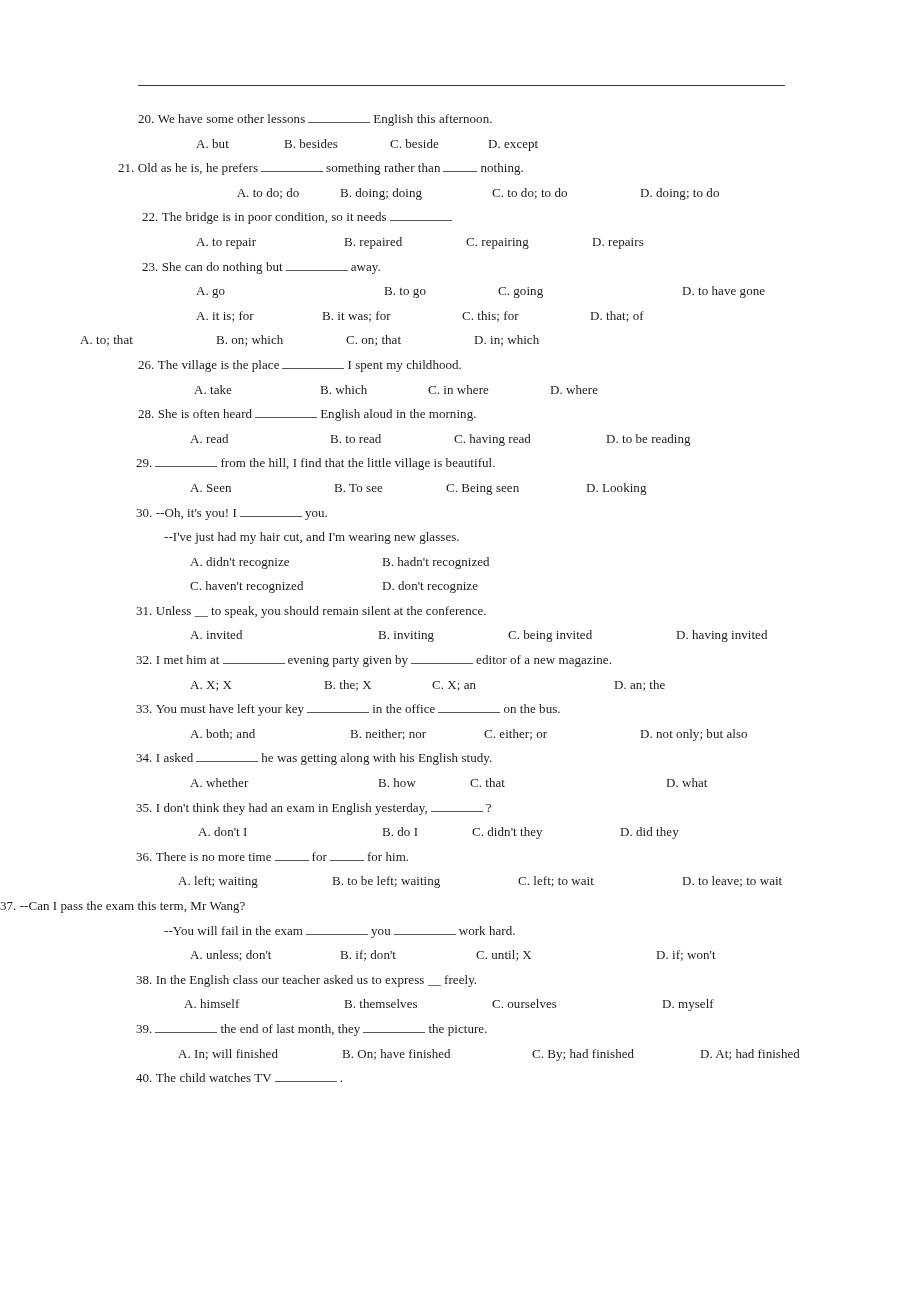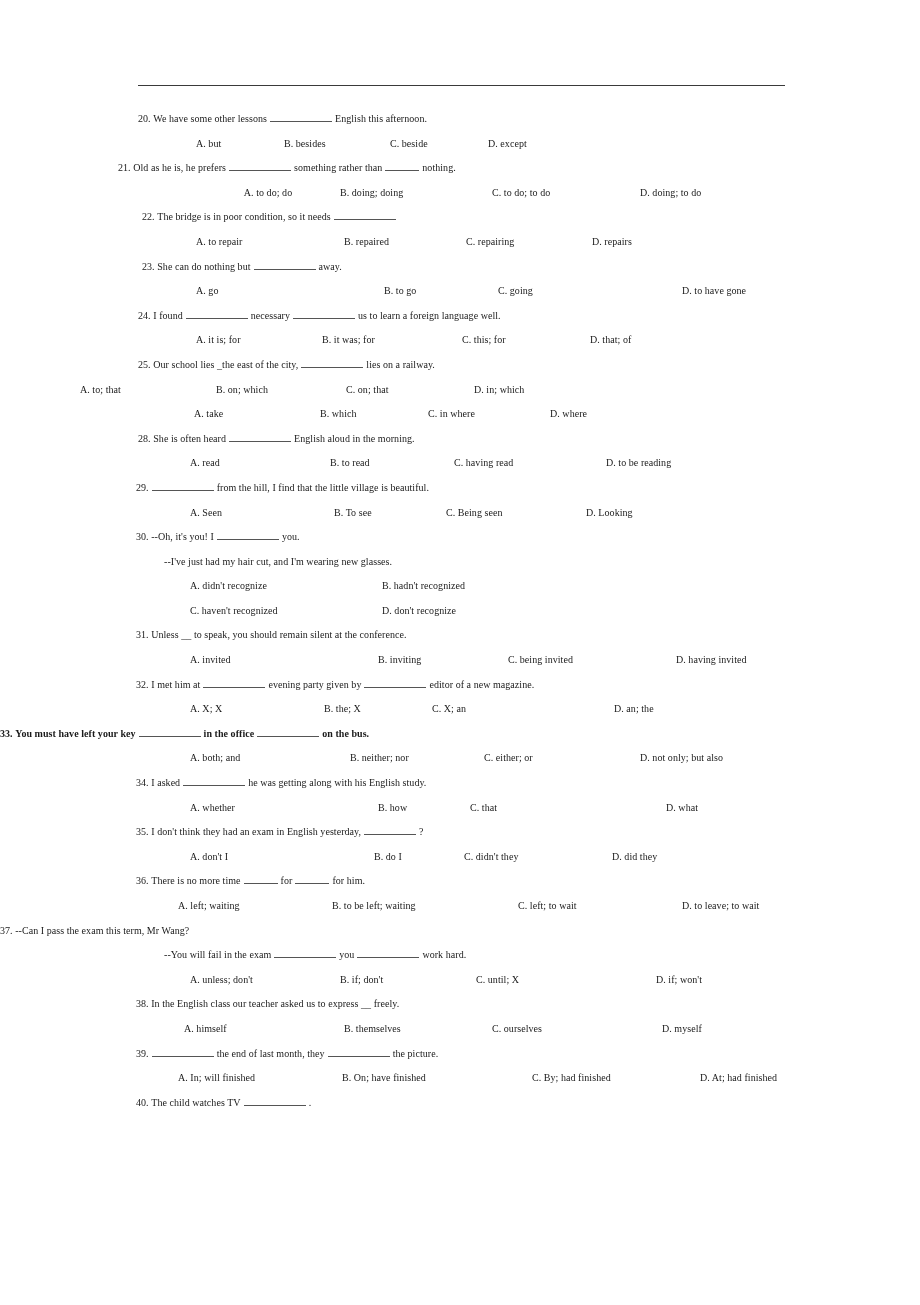--- a/index.html
+++ b/index.html
@@ -33,21 +33,21 @@
     position: absolute;
     left: 0;
     top: 107px;
     width: 920px;
   }
   .qblock { }
   .line {
     position: relative;
     height: 24.6px;
     line-height: 24.6px;
-    font-size: 10px;
+    font-size: 13px;
     white-space: nowrap;
     letter-spacing: 0.05px;
   }
   .qline { }
   .optline { }
   .seg {
     display: inline-block;
     vertical-align: baseline;
   }
   
@@ -89,30 +89,29 @@
       <div class="line qline" style="padding-left:142px;"><span class="seg">22.</span> <span class="seg">The bridge is in poor condition, so it needs</span><span class="blank bk-lg"></span></div>
       <div class="line optline" style="padding-left:196px;"><span class="opt" style="width:148px;">A. to repair</span><span class="opt" style="width:122px;">B. repaired</span><span class="opt" style="width:126px;">C. repairing</span><span class="opt">D. repairs</span></div>
     </div>
 
     <div class="qblock">
       <div class="line qline" style="padding-left:142px;"><span class="seg">23.</span> <span class="seg">She can do nothing but</span><span class="blank bk-lg"></span><span class="seg">away.</span></div>
       <div class="line optline" style="padding-left:196px;"><span class="opt" style="width:188px;">A. go</span><span class="opt" style="width:114px;">B. to go</span><span class="opt" style="width:184px;">C. going</span><span class="opt">D. to have gone</span></div>
     </div>
 
     <div class="qblock">
-      <div class="line qline" style="padding-left:138px;"><span class="seg">24.</span> <span class="seg">I found</span><span class="blank bk-lg"></span><span class="seg">necessary</span><span class="blank bk-lg"></span><span class="seg">us to learn a foreign language well.</span></div>
       <div class="line optline" style="padding-left:196px;"><span class="opt" style="width:126px;">A. it is; for</span><span class="opt" style="width:140px;">B. it was; for</span><span class="opt" style="width:128px;">C. this; for</span><span class="opt">D. that; of</span></div>
     </div>
 
     <div class="qblock">
-      <div class="line qline" style="padding-left:138px;"><span class="seg">25.</span> <span class="seg">Our school lies _the east of the city,</span><span class="blank bk-lg"></span><span class="seg">lies on a railway.</span></div>
       <div class="line optline" style="padding-left:80px;"><span class="opt" style="width:136px;">A. to; that</span><span class="opt" style="width:130px;">B. on; which</span><span class="opt" style="width:128px;">C. on; that</span><span class="opt">D. in; which</span></div>
     </div>
 
     <div class="qblock">
+      <div class="line qline" style="padding-left:138px;"><span class="seg">26.</span> <span class="seg">The village is the place</span><span class="blank bk-lg"></span><span class="seg">I spent my childhood.</span></div>
       <div class="line optline" style="padding-left:194px;"><span class="opt" style="width:126px;">A. take</span><span class="opt" style="width:108px;">B. which</span><span class="opt" style="width:122px;">C. in where</span><span class="opt">D. where</span></div>
     </div>
 
 
     <div class="qblock">
       <div class="line qline" style="padding-left:138px;"><span class="seg">28.</span> <span class="seg">She is often heard</span><span class="blank bk-lg"></span><span class="seg">English aloud in the morning.</span></div>
       <div class="line optline" style="padding-left:190px;"><span class="opt" style="width:140px;">A. read</span><span class="opt" style="width:124px;">B. to read</span><span class="opt" style="width:152px;">C. having read</span><span class="opt">D. to be reading</span></div>
     </div>
 
     <div class="qblock">
@@ -131,32 +130,32 @@
       <div class="line qline" style="padding-left:136px;"><span class="seg">31.</span> <span class="seg">Unless __ to speak, you should remain silent at the conference.</span></div>
       <div class="line optline" style="padding-left:190px;"><span class="opt" style="width:188px;">A. invited</span><span class="opt" style="width:130px;">B. inviting</span><span class="opt" style="width:168px;">C. being invited</span><span class="opt">D. having invited</span></div>
     </div>
 
     <div class="qblock">
       <div class="line qline" style="padding-left:136px;"><span class="seg">32.</span> <span class="seg">I met him at</span><span class="blank bk-lg"></span><span class="seg">evening party given by</span><span class="blank bk-lg"></span><span class="seg">editor of a new magazine.</span></div>
       <div class="line optline" style="padding-left:190px;"><span class="opt" style="width:134px;">A. X; X</span><span class="opt" style="width:108px;">B. the; X</span><span class="opt" style="width:182px;">C. X; an</span><span class="opt">D. an; the</span></div>
     </div>
 
     <div class="qblock">
-      <div class="line qline" style="font-weight:bold;"><span class="seg">33.</span> <span class="seg">You must have left your key</span><span class="blank bk-lg"></span><span class="seg">in the office</span><span class="blank bk-lg"></span><span class="seg">on the bus.</span></div>
+      <div class="line qline" style="padding-left:136px;"><span class="seg">33.</span> <span class="seg">You must have left your key</span><span class="blank bk-lg"></span><span class="seg">in the office</span><span class="blank bk-lg"></span><span class="seg">on the bus.</span></div>
       <div class="line optline" style="padding-left:190px;"><span class="opt" style="width:160px;">A. both; and</span><span class="opt" style="width:134px;">B. neither; nor</span><span class="opt" style="width:156px;">C. either; or</span><span class="opt">D. not only; but also</span></div>
     </div>
 
     <div class="qblock">
       <div class="line qline" style="padding-left:136px;"><span class="seg">34.</span> <span class="seg">I asked</span><span class="blank bk-lg"></span><span class="seg">he was getting along with his English study.</span></div>
       <div class="line optline" style="padding-left:190px;"><span class="opt" style="width:188px;">A. whether</span><span class="opt" style="width:92px;">B. how</span><span class="opt" style="width:196px;">C. that</span><span class="opt">D. what</span></div>
     </div>
 
     <div class="qblock">
       <div class="line qline" style="padding-left:136px;"><span class="seg">35.</span> <span class="seg">I don't think they had an exam in English yesterday,</span><span class="blank bk-md"></span><span class="seg">?</span></div>
-      <div class="line optline" style="padding-left:190px;"><span class="opt" style="width:184px;">A. don't I</span><span class="opt" style="width:90px;">B. do I</span><span class="opt" style="width:148px;">C. didn't they</span><span class="opt">D. did they</span></div>
+      <div class="line optline" style="padding-left:190px;margin-left:8px;"><span class="opt" style="width:184px;">A. don't I</span><span class="opt" style="width:90px;">B. do I</span><span class="opt" style="width:148px;">C. didn't they</span><span class="opt">D. did they</span></div>
     </div>
 
     <div class="qblock">
       <div class="line qline" style="padding-left:136px;"><span class="seg">36.</span> <span class="seg">There is no more time</span><span class="blank bk-sm"></span><span class="seg">for</span><span class="blank bk-sm"></span><span class="seg">for him.</span></div>
       <div class="line optline" style="padding-left:178px;"><span class="opt" style="width:154px;">A. left; waiting</span><span class="opt" style="width:186px;">B. to be left; waiting</span><span class="opt" style="width:164px;">C. left; to wait</span><span class="opt">D. to leave; to wait</span></div>
     </div>
 
     <div class="qblock">
       <div class="line qline" style=""><span class="seg">37.</span> <span class="seg">--Can I pass the exam this term, Mr Wang?</span></div>
       <div class="line qline" style="padding-left:164px;"><span class="seg">--You will fail in the exam</span><span class="blank bk-lg"></span><span class="seg">you</span><span class="blank bk-lg"></span><span class="seg">work hard.</span></div>

